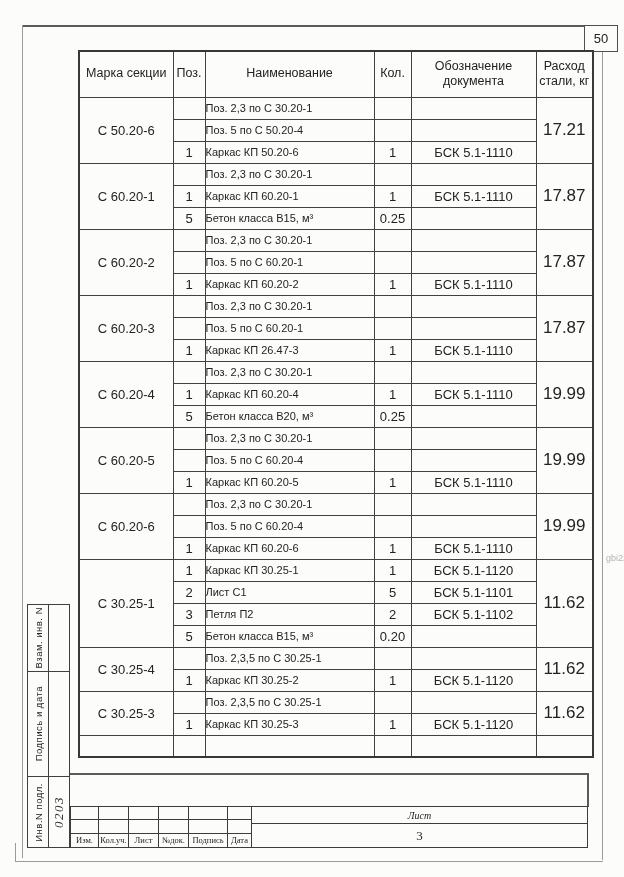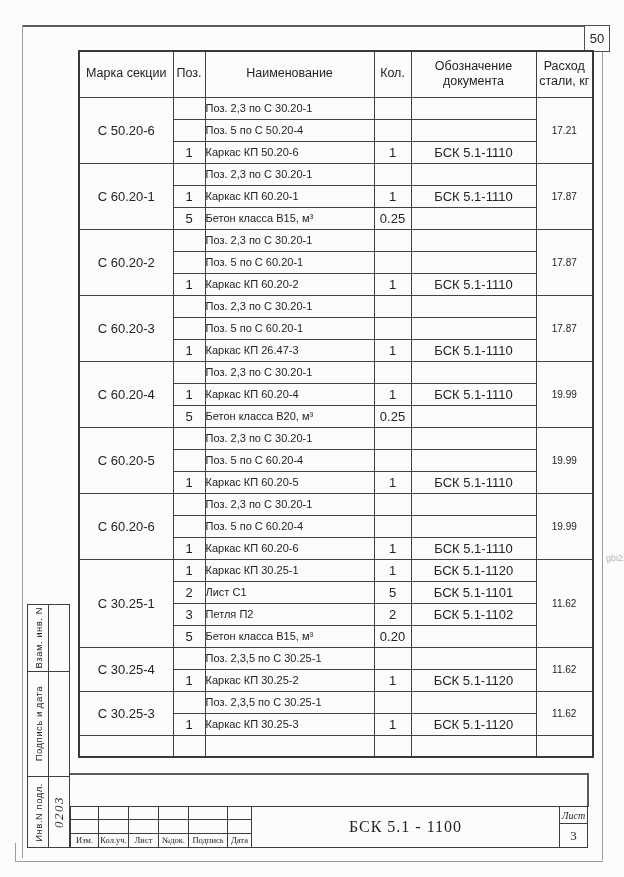--- a/index.html
+++ b/index.html
@@ -7,21 +7,21 @@
     position:relative;width:624px;height:877px;overflow:hidden;
     background:#fcfcfb;
     font-family:"Liberation Sans",sans-serif;color:#232323;
   }
   .line{position:absolute;background:#454545;}
   .line.faint{background:#9c9c9c;}
   .line.medium{background:#5a5a5a;}
 
   
   .fifty-box{
-    position:absolute;left:584px;top:25px;width:26px;height:27px;
+    position:absolute;left:584px;top:25px;width:34px;height:27px;
     border:1px solid #4f4f4f;box-sizing:border-box;
     display:flex;align-items:center;justify-content:center;
     font-size:13px;
   }
 
   
   table.spec{
     position:absolute;left:78px;top:50px;width:514px;
     border-collapse:collapse;table-layout:fixed;
     border:2px solid #383838;
@@ -34,21 +34,21 @@
   table.spec th{
     height:46px;font-size:12.5px;line-height:1.25;text-align:center;
     white-space:normal;padding:0 2px;
   }
   table.spec tbody tr{height:22px;}
   td.c-mark{text-align:center;font-size:13px;}
   td.c-pos{text-align:center;font-size:13px;}
   td.c-name{text-align:left;padding-left:7px;font-size:11px;}
   td.c-qty{text-align:center;font-size:13px;}
   td.c-doc{text-align:center;font-size:13px;margin-left:17px;}
-  td.c-steel{text-align:center;font-size:10px;}
+  td.c-steel{text-align:center;font-size:17px;}
 
   
   .sidebar{
     position:absolute;left:27px;top:604px;width:43px;height:244px;
     border:1.5px solid #404040;box-sizing:border-box;
     display:flex;flex-direction:column;
   }
   .sb-row{display:flex;border-bottom:1px solid #404040;}
   .sb-row:last-child{border-bottom:none;flex:1;}
   .sb-label{width:20px;border-right:1px solid #404040;display:flex;align-items:center;justify-content:center;}
@@ -377,23 +377,20 @@
         <div class="tb-cell"></div>
         <div class="tb-cell"></div>
         <div class="tb-cell"></div>
         <div class="tb-cell rlast">Изм.</div>
         <div class="tb-cell rlast">Кол.уч.</div>
         <div class="tb-cell rlast">Лист</div>
         <div class="tb-cell rlast">№док.</div>
         <div class="tb-cell rlast">Подпись</div>
         <div class="tb-cell rlast">Дата</div>
       </div>
-    <div class="tb-center">
-      <span>БСК 5.1 - 1100</span>
-    </div>
     <div class="tb-sheet">
       <div class="tb-sheet-label">Лист</div>
       <div class="tb-sheet-num">3</div>
     </div>
   </div>
 
   <div class="watermark">gbi22.ru</div>
 
 </div>
 

